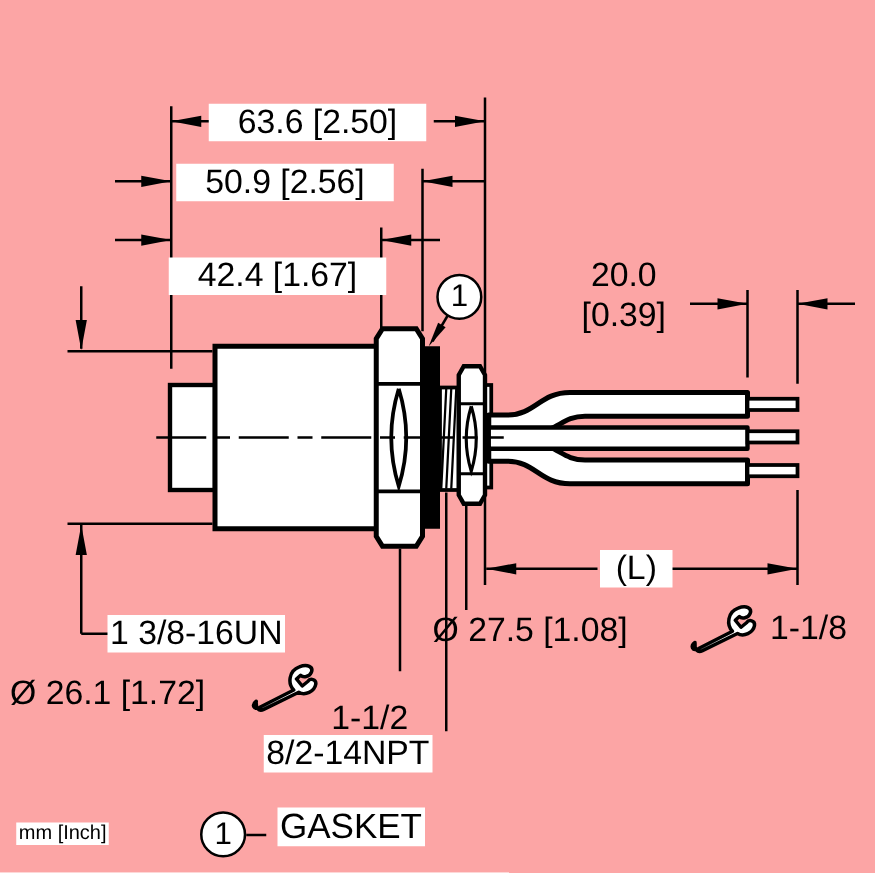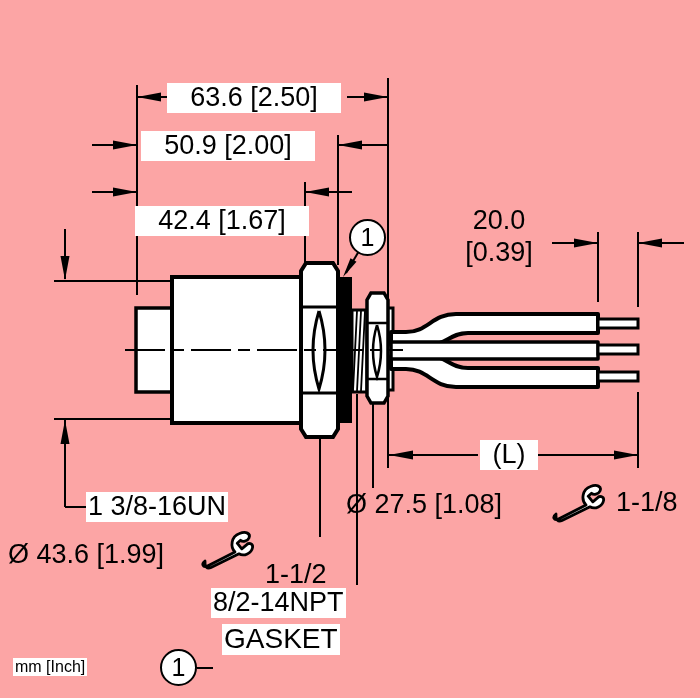--- a/index.html
+++ b/index.html
@@ -120,38 +120,38 @@
       <polygon points="343,277 356.5,261.8 350.5,258.2"></polygon>
     </g>
 
     <g>
       <use href="#wrench" x="0" y="0" transform="translate(200,528)" fill="#fff" stroke="#000" stroke-width="2.8" stroke-linejoin="round"></use>
       <use href="#wrench" x="0" y="0" transform="translate(551,481)" fill="#fff" stroke="#000" stroke-width="2.8" stroke-linejoin="round"></use>
     </g>
   </svg>
 
   <div class="t center" style="left:167px;top:83px;width:170px;">63.6 [2.50]</div>
-  <div class="t center" style="left:141px;top:131px;width:170px;">50.9 [2.00]</div>
+  <div class="t center" style="left:141px;top:131px;width:170px;">50.9 [2.56]</div>
   <div class="t center" style="left:135px;top:178px;width:170px;margin-top:28px;">42.4 [1.67]</div>
 
   <div class="t center" style="left:452px;top:206px;width:90px;background:transparent;">20.0</div>
   <div class="t center" style="left:452px;top:238px;width:90px;background:transparent;">[0.39]</div>
 
   <div class="t center" style="left:480px;top:440px;width:54px;">(L)</div>
 
   <div class="t" style="left:86px;top:492px;text-align:center;">1 3/8-16UN</div>
-  <div class="t" style="left:6px;top:540px;background:transparent;">Ø 43.6 [1.99]</div>
+  <div class="t" style="left:6px;top:540px;background:transparent;">Ø 26.1 [1.72]</div>
   <div class="t" style="left:263px;top:560px;background:transparent;">1-1/2</div>
   <div class="t" style="left:211px;top:588px;">8/2-14NPT</div>
 
   <div class="t" style="left:344px;top:490px;background:transparent;text-align:center;">Ø 27.5 [1.08]</div>
   <div class="t" style="left:614px;top:488px;background:transparent;">1-1/8</div>
 
   <div class="t small" style="left:13px;top:658px;">mm [Inch]</div>
-  <div class="t caps" style="left:222px;top:624px;text-align:right;">GASKET</div>
+  <div class="t caps" style="left:222px;top:646px;text-align:right;">GASKET</div>
 
   <div class="balloon" style="left:349px;top:219px;">
     <span>1</span>
   </div>
   <div class="balloon" style="left:160px;top:649px;">
     <span>1</span>
   </div>
 
 </div>
 

